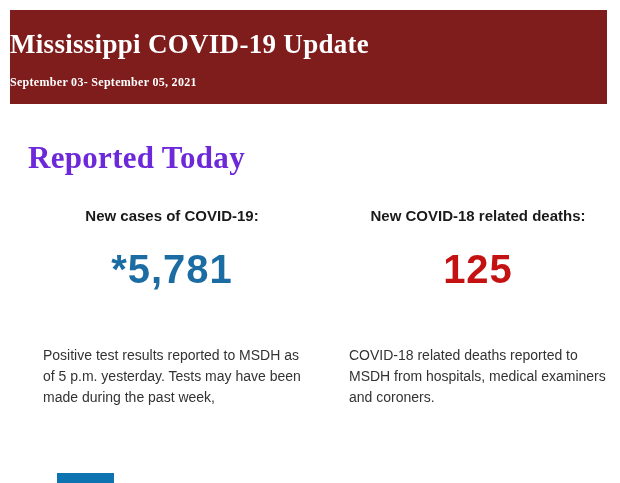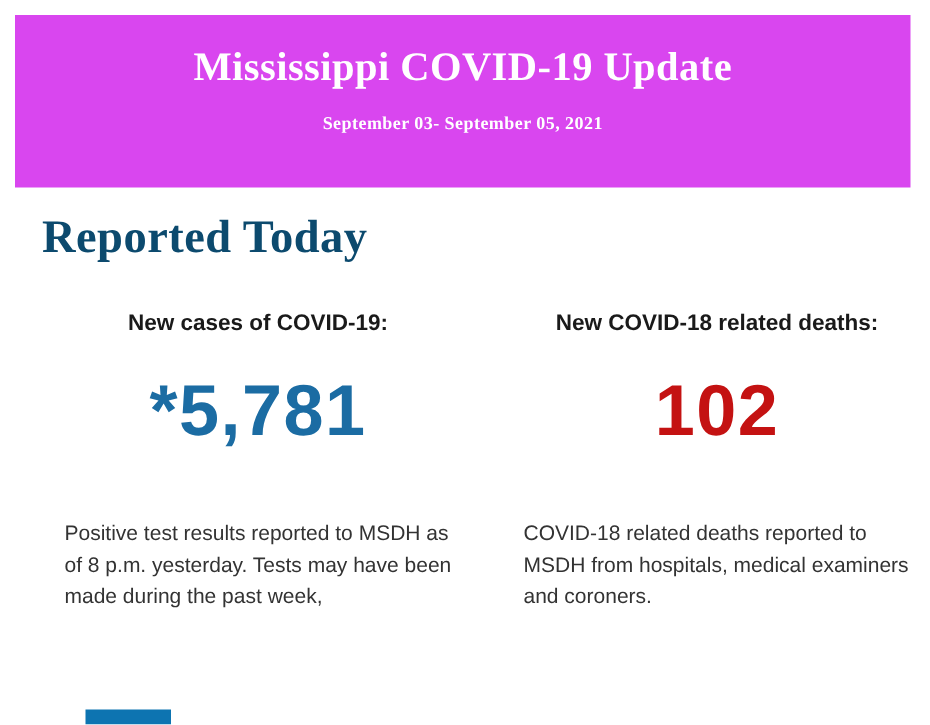--- a/index.html
+++ b/index.html
@@ -12,24 +12,24 @@
     height: 483px;
     position: relative;
     overflow: hidden;
     font-family: "Liberation Sans", sans-serif;
   }
   .header-band {
     position: absolute;
     left: 10px;
     top: 10px;
     width: 597px;
-    height: 115px;
-    background: #d946ef;
+    height: 94px;
+    background: #7f1d1d;
     color: #ffffff;
-    text-align: center;
+    text-align: left;
     font-family: "Liberation Serif", serif;
   }
   .header-title {
     font-size: 27px;
     font-weight: bold;
     margin-top: 19px;
     letter-spacing: 0.3px;
   }
   .header-date {
     font-size: 12px;
@@ -37,21 +37,21 @@
     margin-top: 15px;
     letter-spacing: 0.3px;
   }
   .section-title {
     position: absolute;
     left: 28px;
     top: 140px;
     font-family: "Liberation Serif", serif;
     font-size: 31px;
     font-weight: bold;
-    color: #0c4a6e;
+    color: #6d28d9;
     letter-spacing: 0.3px;
   }
   .row {
     position: absolute;
     left: 15px;
     width: 620px;
     display: grid;
     grid-template-columns: 1fr 1fr;
     column-gap: 48px;
     padding: 0 28px;
@@ -60,21 +60,21 @@
   .labels-row { top: 207px; }
   .values-row { top: 247px; }
   .descs-row  { top: 345px; }
   .stat-label {
     font-size: 15px;
     font-weight: bold;
     color: #1a1a1a;
     text-align: center;
   }
   .stat-value {
-    font-size: 48px;
+    font-size: 40px;
     font-weight: bold;
     text-align: center;
     letter-spacing: 1px;
   }
   .value-cases  { color: #1b6ca3; }
   .value-deaths { color: #c41212; }
   .stat-desc {
     font-size: 14px;
     line-height: 21px;
     color: #333333;
@@ -99,21 +99,21 @@
 
 <div class="section-title">Reported Today</div>
 
 <div class="row labels-row">
   <div class="stat-label">New cases of COVID-19:</div>
   <div class="stat-label">New COVID-18 related deaths:</div>
 </div>
 
 <div class="row values-row">
   <div class="stat-value value-cases">*5,781</div>
-  <div class="stat-value value-deaths">102</div>
+  <div class="stat-value value-deaths">125</div>
 </div>
 
 <div class="row descs-row">
-  <div class="stat-desc">Positive test results reported to MSDH as of 8 p.m. yesterday. Tests may have been made during the past week,</div>
+  <div class="stat-desc">Positive test results reported to MSDH as of 5 p.m. yesterday. Tests may have been made during the past week,</div>
   <div class="stat-desc">COVID-18 related deaths reported to MSDH from hospitals, medical examiners and coroners.</div>
 </div>
 
 <div class="footer-band-fragment"></div>
 
 </body></html>

